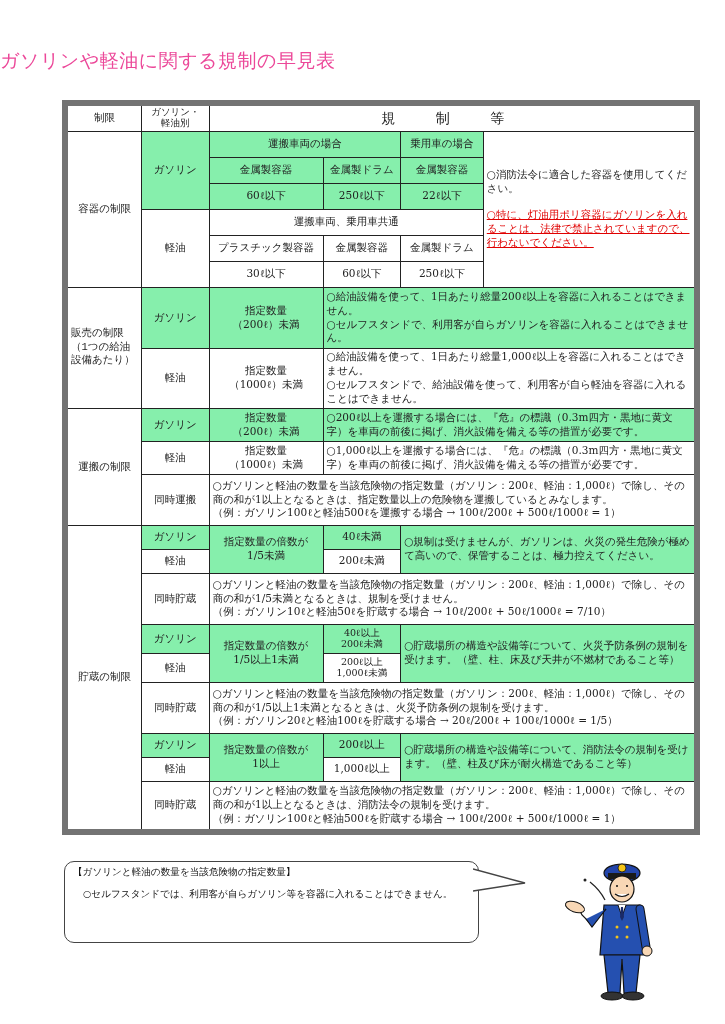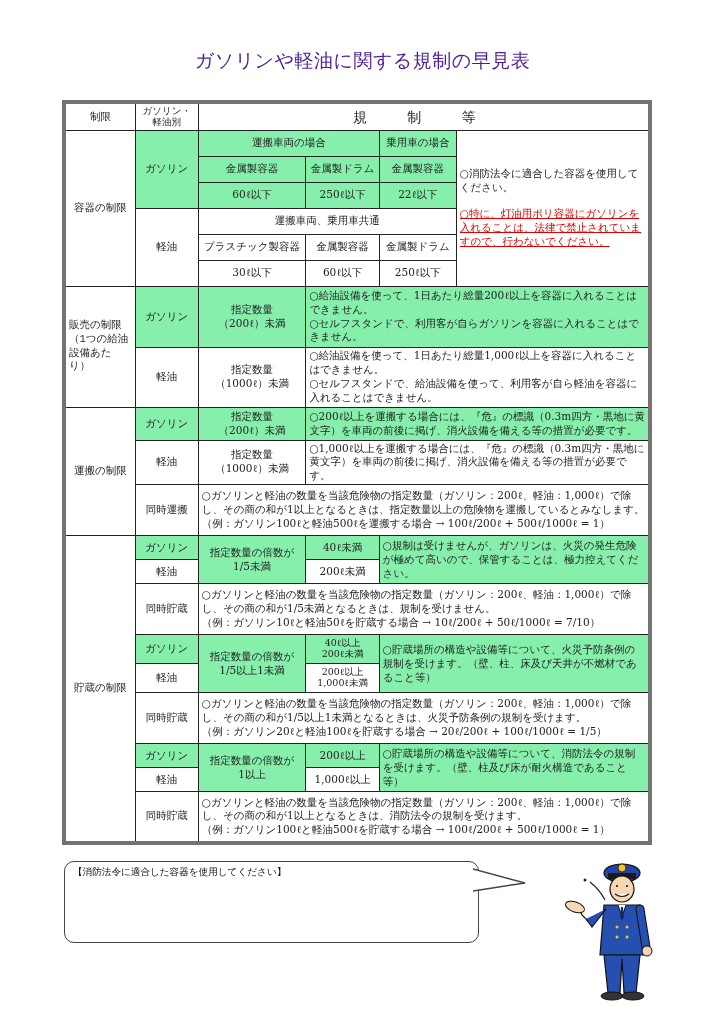--- a/index.html
+++ b/index.html
@@ -1,25 +1,25 @@
 <!DOCTYPE html>
 <html><head>
 <meta charset="utf-8">
 <style>
   * { box-sizing: border-box; margin: 0; padding: 0; }
   html, body { width: 725px; height: 1024px; background: #ffffff; overflow: hidden; }
   body { font-family: "DejaVu Serif", "Liberation Serif", serif; color: #222; position: relative; }
   .title {
-    position: absolute; left: 0; top: 48px; width: 725px; text-align: center;
+    position: absolute; left: 0; top: 48px; width: 725px; text-align: left;
     font-family: "DejaVu Sans", "Liberation Sans", sans-serif;
-    font-size: 19px; letter-spacing: 0.5px; color: #4c1d95;
+    font-size: 19px; letter-spacing: 0.5px; color: #ec4899;
   }
   table.main {
-    position: absolute; left: 62px; top: 100px; width: 590px;
-    border-collapse: collapse; border: 4px solid #737373;
+    position: absolute; left: 62px; top: 100px; width: 638px;
+    border-collapse: collapse; border: 6px solid #737373;
     font-size: 10.5px; line-height: 1.32;
   }
   table.main td {
     border: 1px solid #222; vertical-align: middle; padding: 1px 3px;
   }
   .c { text-align: center; }
   .y { background: #86efac; }
   .w { background: #ffffff; }
   .hdr td { height: 28px; }
   .hdr .big { font-size: 14px; letter-spacing: 18px; }
@@ -208,21 +208,22 @@
   <tr style="height:51px">
     <td class="c">同時貯蔵</td>
     <td colspan="4" style="white-space:pre-line;">○ガソリンと軽油の数量を当該危険物の指定数量（ガソリン：200ℓ、軽油：1,000ℓ）で除し、その商の和が1以上となるときは、消防法令の規制を受けます。
 （例：ガソリン100ℓと軽油500ℓを貯蔵する場合 → 100ℓ/200ℓ + 500ℓ/1000ℓ = 1）</td>
   </tr>
 </tbody>
   </table>
 
 <div class="note">
   <div class="bubble">
-    <div class="head">【消防法令に適合した容器を使用してください】</div>
+    <div class="head">【ガソリンと軽油の数量を当該危険物の指定数量】</div>
+    <div class="l">○セルフスタンドでは、利用客が自らガソリン等を容器に入れることはできません。</div>
   </div>
   <svg class="tail" width="70" height="40" viewBox="0 0 70 40">
     <polygon points="0,4 52,18 0,26" fill="#fff"></polygon>
     <polyline points="0,4 52,18 0,26" fill="none" stroke="#444" stroke-width="1.5"></polyline>
   </svg>
 </div>
 
 <svg class="officer" viewBox="0 0 120 150">
 
   <circle cx="25" cy="25" r="1.5" fill="#222"></circle>

